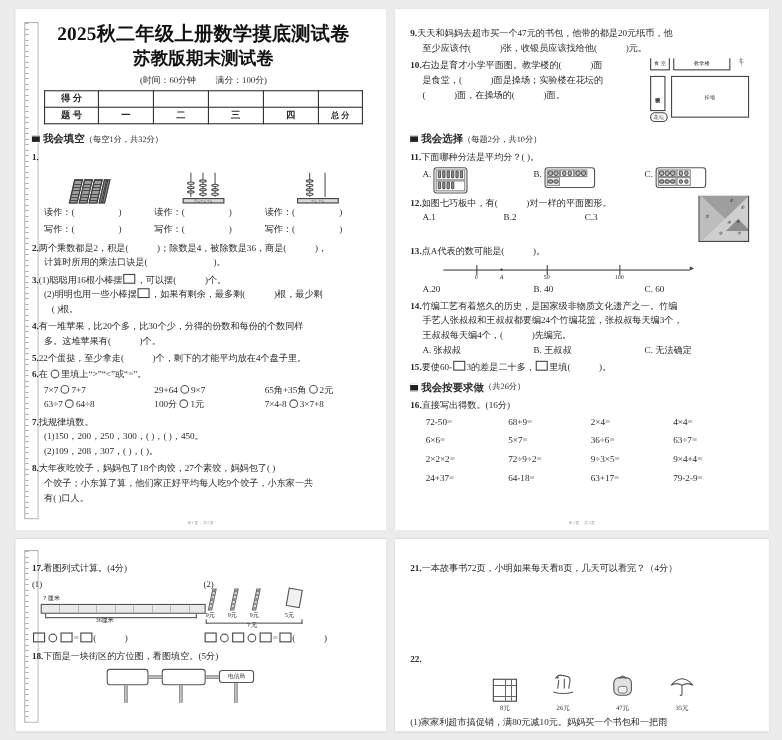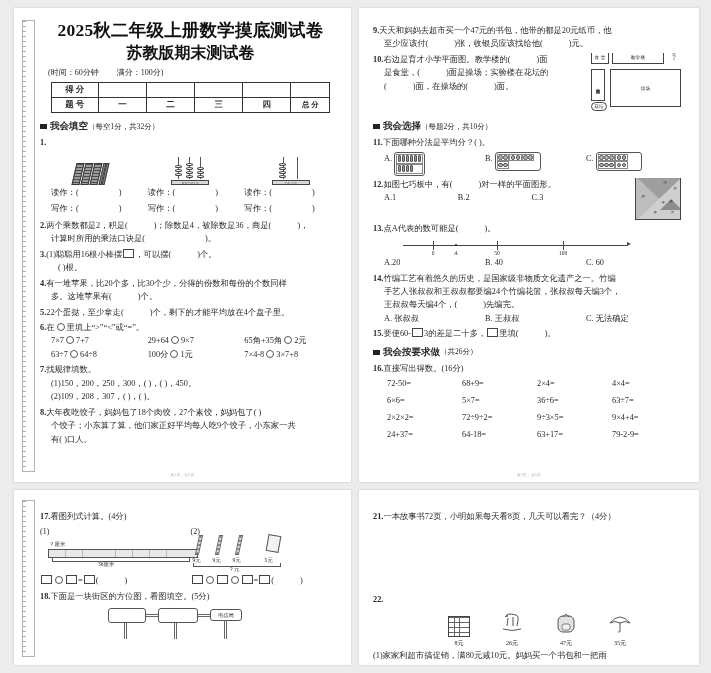--- a/index.html
+++ b/index.html
@@ -37,33 +37,33 @@
     background:
       repeating-linear-gradient(to bottom,
         #8d8d8d 0px, #8d8d8d 1px, transparent 1px, transparent 5px);
     opacity: .75;
   }
   .ruler::after{
     content:""; position:absolute; left:3px; right:0; top:0; bottom:0;
     background:#fff;
   }
 
-  .body { position: absolute; left: 26px; right: 10px; top: 8px; }
+  .body { position: absolute; left: 15px; right: 10px; top: 8px; }
 
   
   h1.title {
     font-family: "Liberation Serif", serif;
     text-align: center; font-size: 17.5px; font-weight: 700;
     margin: 2px 0 0 0; letter-spacing: .2px; color:#111;
   }
   h2.subtitle {
     text-align: center; font-size: 16px; font-weight: 700;
     margin: 1px 0 3px 0; color:#111;
   }
-  .meta { font-size: 8px; margin-bottom: 4px; }
+  .meta { text-align: center; font-size: 8px; margin-bottom: 4px; }
   .meta span { margin: 0 8px; }
 
   table.score {
     width: 93%; margin: 0 auto 7px auto;
     border-collapse: collapse; font-size: 8.5px; text-align: center;
   }
   table.score td, table.score th {
     border: 1px solid #333; height: 14px; font-weight: 700;
   }
   table.score td.lab { width: 17%; }
@@ -306,20 +306,21 @@
         </div>
       </div>
 
       <div class="q">
         <b>2.</b><span>两个乘数都是2，积是(</span><span class="blank"></span><span>)；除数是4，被除数是36，商是(</span><span class="blank"></span><span>)，</span>
         <div class="ind"><span>计算时所用的乘法口诀是(</span><span class="blank w3"></span><span>)。</span></div>
       </div>
 
       <div class="q">
         <b>3.</b><span>(1)聪聪用16根小棒摆</span><span class="sq sqL"></span><span>，可以摆(</span><span class="blank"></span><span>)个。</span>
+        <div class="ind"><span>(2)明明也用一些小棒摆</span><span class="sq sqL"></span><span>，如果有剩余，最多剩(</span><span class="blank"></span><span>)根，最少剩</span></div>
         <div class="ind2">(      )根。</div>
       </div>
 
       <div class="q">
         <b>4.</b><span>有一堆苹果，比20个多，比30个少，分得的份数和每份的个数同样</span>
         <div class="ind"><span>多。这堆苹果有(</span><span class="blank"></span><span>)个。</span></div>
       </div>
 
       <div class="q">
         <b>5.</b><span>22个蛋挞，至少拿走(</span><span class="blank"></span><span>)个，剩下的才能平均放在4个盘子里。</span>

